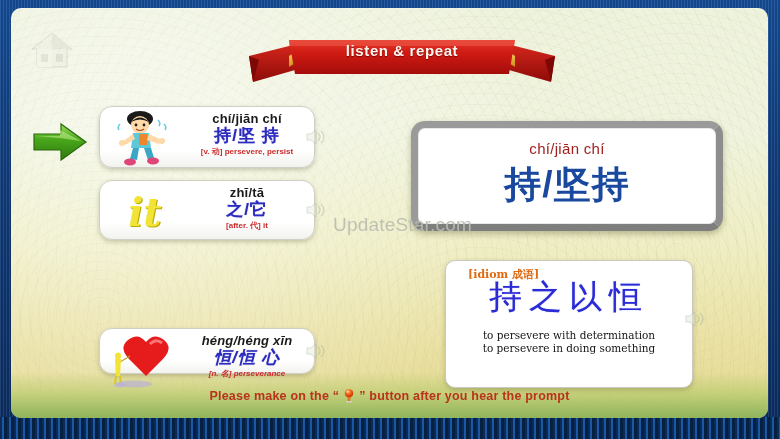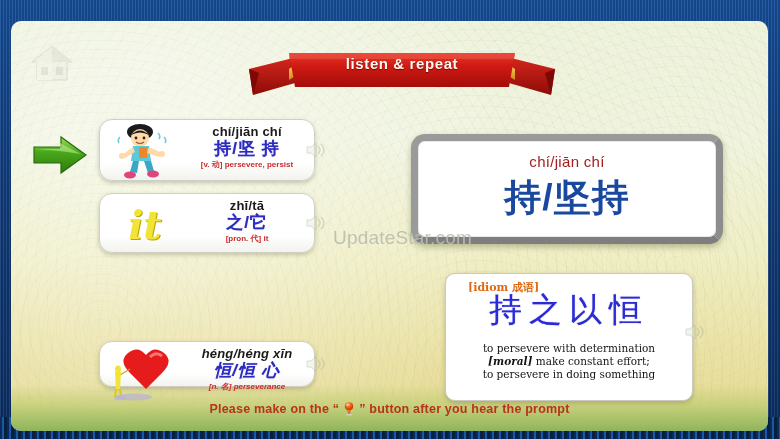--- a/index.html
+++ b/index.html
@@ -36,21 +36,21 @@
         #0b2a57 0px, #0b2a57 2px,
         #1b5ba8 2px, #1b5ba8 4px,
         #06203f 4px, #06203f 7px),
       linear-gradient(180deg, #0c2d5b, #07203f);
     opacity: .95;
   }
 
   
   #stage {
     position: absolute;
-    left: 11px; top: 21px;
+    left: 11px; top: 8px;
     width: 757px; height: 410px;
     border-radius: 10px;
     overflow: hidden;
     background:
       radial-gradient(circle at 18% 28%, rgba(255,255,255,0.45), rgba(255,255,255,0) 55%),
       repeating-radial-gradient(circle at 12% 75%, rgba(180,175,120,0.10) 0px, rgba(180,175,120,0.10) 1px, rgba(0,0,0,0) 1px, rgba(0,0,0,0) 9px),
       repeating-radial-gradient(circle at 62% 88%, rgba(180,175,120,0.09) 0px, rgba(180,175,120,0.09) 1px, rgba(0,0,0,0) 1px, rgba(0,0,0,0) 11px),
       repeating-radial-gradient(circle at 88% 60%, rgba(180,175,120,0.08) 0px, rgba(180,175,120,0.08) 1px, rgba(0,0,0,0) 1px, rgba(0,0,0,0) 10px),
       linear-gradient(180deg, #eef3dd 0%, #f0f4df 30%, #efeec4 58%, #ebe3a8 78%, #e6dc98 92%, #d9da86 100%);
     box-shadow: inset 0 0 2px rgba(255,255,255,.8);
@@ -397,21 +397,21 @@
         </svg>
       </div>
     </div>
 
     <div class="vcard" id="vcard-1">
       <div class="vcard-art art-it">it</div>
       <div class="vcard-text">
         <div class="v-pinyin">zhī/tā</div>
         <div class="v-hanzi">之/它</div>
         <div class="v-gloss">
-          <span class="pos">[pron. 代]</span>
+          <span class="pos">[after. 代]</span>
           <span>it</span>
         </div>
       </div>
       <div class="spk">
         <svg viewBox="0 0 22 22" width="22" height="22">
           <path d="M3,8 L7,8 L12,4 L12,18 L7,14 L3,14 Z" fill="#e6ecd8" stroke="#aab49a" stroke-width="1"></path>
           <path d="M14,7 q4,4 0,8" stroke="#aab49a" stroke-width="1.3" fill="none"></path>
           <path d="M17,5 q6,6 0,12" stroke="#aab49a" stroke-width="1.3" fill="none"></path>
         </svg>
       </div>
@@ -453,23 +453,20 @@
     <div id="main-panel">
       <div id="main-pinyin">chí/jiān chí</div>
       <div id="main-hanzi">持/坚持</div>
     </div>
 
     <div id="idiom-panel">
       <div id="idiom-tag">[idiom  成语]</div>
       <div id="idiom-hanzi">持之以恒</div>
       <div id="idiom-defs">
         <div>to persevere with determination</div>
-        <div>
-          <span class="moral">[moral]</span><span> make constant effort;</span>
-        </div>
         <div>to persevere in doing something</div>
       </div>
       <div class="spk" style="right:-13px;top:46%;">
         <svg viewBox="0 0 22 22" width="22" height="22">
           <path d="M3,8 L7,8 L12,4 L12,18 L7,14 L3,14 Z" fill="#dfe8d2" stroke="#a6b296" stroke-width="1"></path>
           <path d="M14,7 q4,4 0,8" stroke="#a6b296" stroke-width="1.3" fill="none"></path>
           <path d="M17,5 q6,6 0,12" stroke="#a6b296" stroke-width="1.3" fill="none"></path>
         </svg>
       </div>
     </div>

